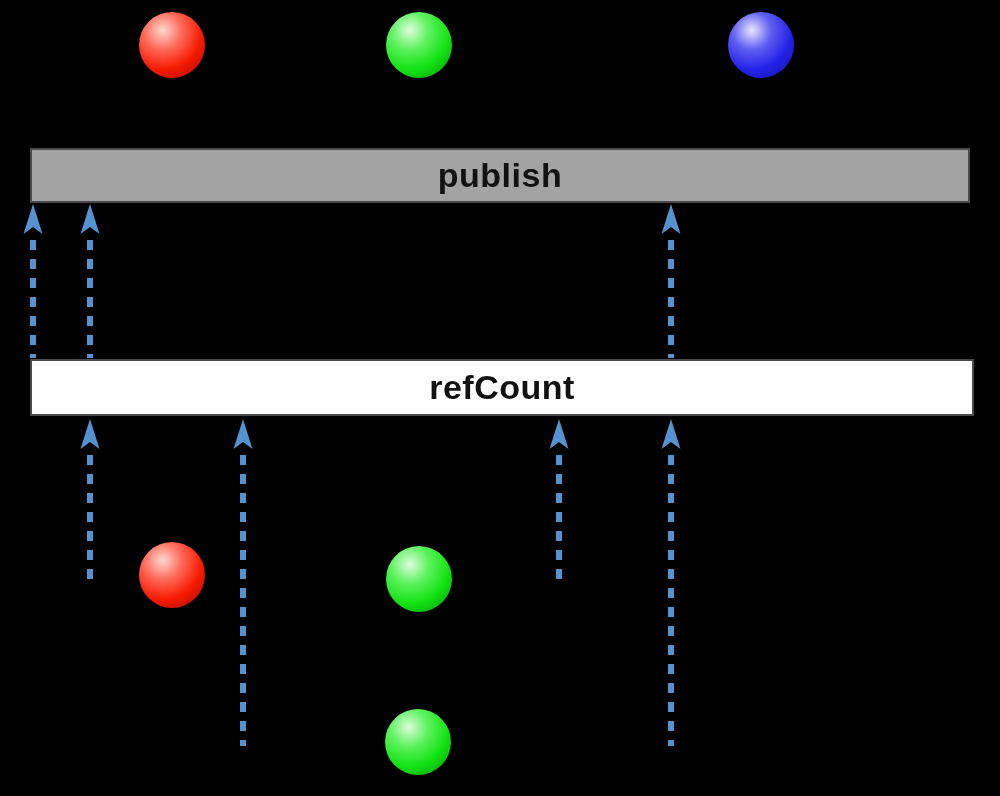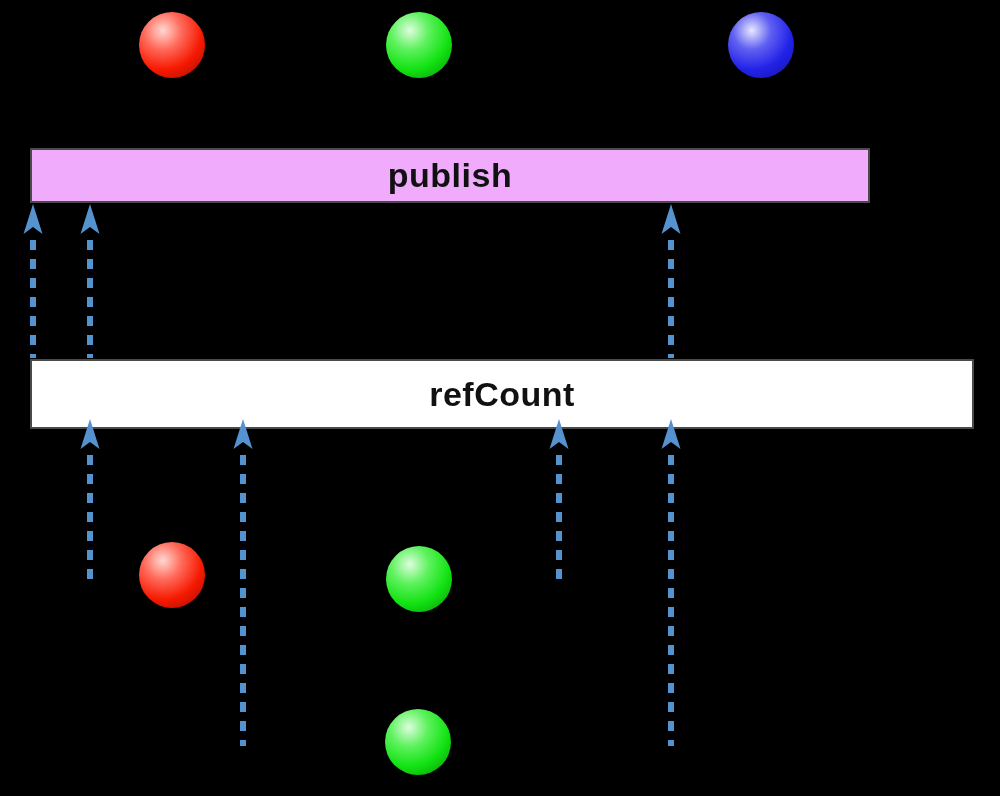--- a/index.html
+++ b/index.html
@@ -39,24 +39,24 @@
   .arrow {
     position: absolute;
   }
   .arrow svg { display: block; }
 </style>
 </head>
 <body style="background: rgb(0, 0, 0);">
 
 <div class="stage">
 
-  <div class="op-bar" style="left: 30px; top: 148px; width: 840px; height: 55px; background: #f0abfc; border-color: rgb(74, 74, 74);">
+  <div class="op-bar" style="left: 30px; top: 148px; width: 940px; height: 55px; background: #a3a3a3; border-color: rgb(74, 74, 74);">
     <span style="color: rgb(17, 17, 17);">publish</span>
   </div>
-  <div class="op-bar" style="left: 30px; top: 359px; width: 944px; height: 70px; background: rgb(255, 255, 255); border-color: rgb(74, 74, 74);">
+  <div class="op-bar" style="left: 30px; top: 359px; width: 944px; height: 57px; background: rgb(255, 255, 255); border-color: rgb(74, 74, 74);">
     <span style="color: rgb(17, 17, 17);">refCount</span>
   </div>
 
   <div class="marble" style="left: 139px; top: 12px; width: 66px; height: 66px; background: radial-gradient(circle at 36% 28%, rgb(255, 216, 210) 0%, rgb(255, 106, 90) 30%, rgb(246, 25, 0) 62%, rgb(154, 12, 0) 100%);"></div>
   <div class="marble" style="left: 386px; top: 12px; width: 66px; height: 66px; background: radial-gradient(circle at 36% 28%, rgb(222, 252, 222) 0%, rgb(94, 242, 94) 30%, rgb(18, 226, 18) 62%, rgb(7, 145, 7) 100%);"></div>
   <div class="marble" style="left: 728px; top: 12px; width: 66px; height: 66px; background: radial-gradient(circle at 36% 28%, rgb(232, 232, 255) 0%, rgb(96, 96, 242) 30%, rgb(34, 34, 232) 62%, rgb(18, 18, 158) 100%);"></div>
 
   <div class="marble" style="left: 139px; top: 542px; width: 66px; height: 66px; background: radial-gradient(circle at 36% 28%, rgb(255, 216, 210) 0%, rgb(255, 106, 90) 30%, rgb(246, 25, 0) 62%, rgb(154, 12, 0) 100%);"></div>
   <div class="marble" style="left: 386px; top: 546px; width: 66px; height: 66px; background: radial-gradient(circle at 36% 28%, rgb(222, 252, 222) 0%, rgb(94, 242, 94) 30%, rgb(18, 226, 18) 62%, rgb(7, 145, 7) 100%);"></div>
   <div class="marble" style="left: 385px; top: 709px; width: 66px; height: 66px; background: radial-gradient(circle at 36% 28%, rgb(222, 252, 222) 0%, rgb(94, 242, 94) 30%, rgb(18, 226, 18) 62%, rgb(7, 145, 7) 100%);"></div>

